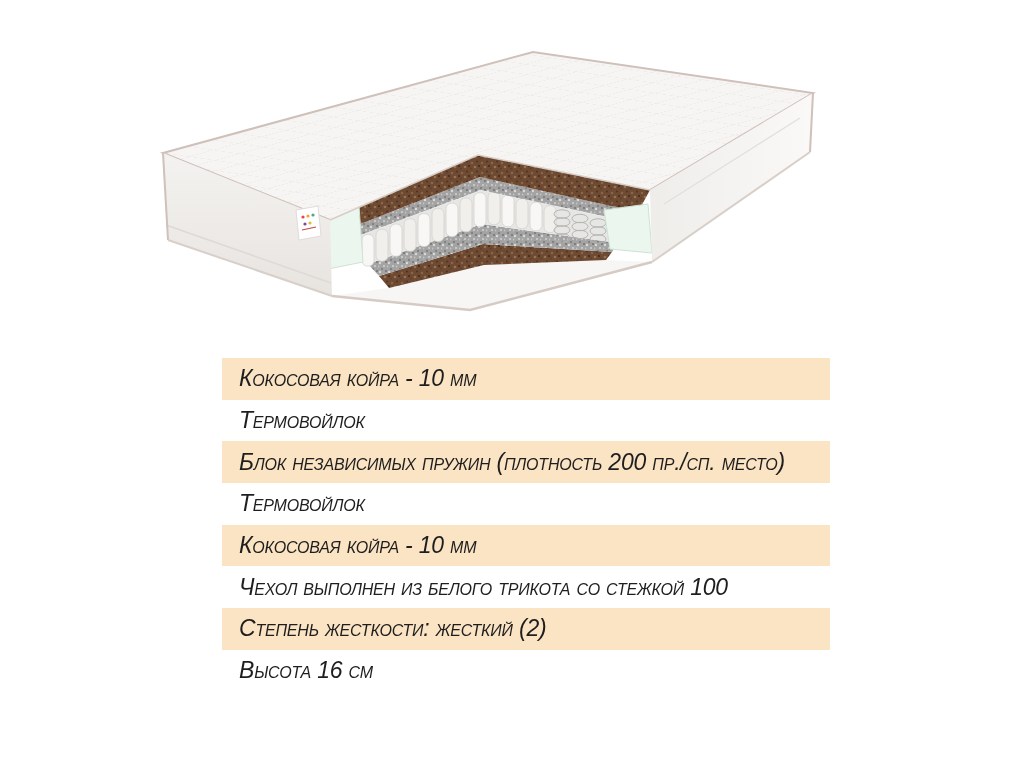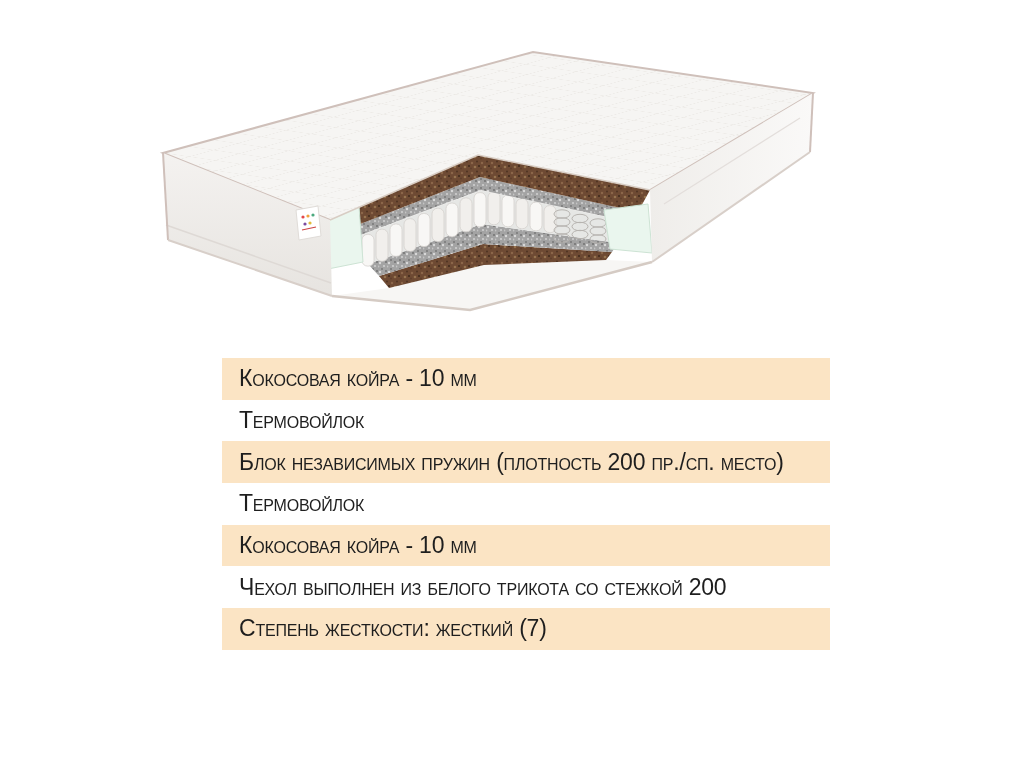--- a/index.html
+++ b/index.html
@@ -6,21 +6,21 @@
   body {
     width:1024px; height:768px; position:relative;
     background:#ffffff; overflow:hidden;
     font-family:"Liberation Sans", sans-serif;
   }
   .product-image {
     position:absolute; left:140px; top:25px; width:740px; height:310px;
   }
   .product-image svg { width:100%; height:100%; display:block; }
   .specs {
-    position:absolute; left:222px; top:358px; width:608px;
+    position:absolute; left:222px; top:358px; width:608px;font-style:italic;
   }
   .spec-row {
     height:41.7px; display:flex; align-items:center;
     padding-left:17px; box-sizing:border-box;
     font-size:23px; font-variant:small-caps;
     color:var(--text-color,#1e1e1e);
     letter-spacing:-0.2px; white-space:nowrap;
     background:var(--row-plain,#ffffff);
   }
   .spec-row:nth-child(odd) { background:var(--row-highlight,#fbe4c4); }
@@ -156,18 +156,21 @@
   <div class="spec-row">
       <span>Блок независимых пружин (плотность 200 пр./сп. место)</span>
     </div>
   <div class="spec-row">
       <span>Термовойлок</span>
     </div>
   <div class="spec-row">
       <span>Кокосовая койра - 10 мм</span>
     </div>
   <div class="spec-row">
-      <span>Чехол выполнен из белого трикота со стежкой 200</span>
+      <span>Чехол выполнен из белого трикота со стежкой 100</span>
     </div>
   <div class="spec-row">
-      <span>Степень жесткости: жесткий (7)</span>
+      <span>Степень жесткости: жесткий (2)</span>
+    </div>
+  <div class="spec-row">
+      <span>Высота 16 см</span>
     </div>
 </div>
 
 </body></html>

